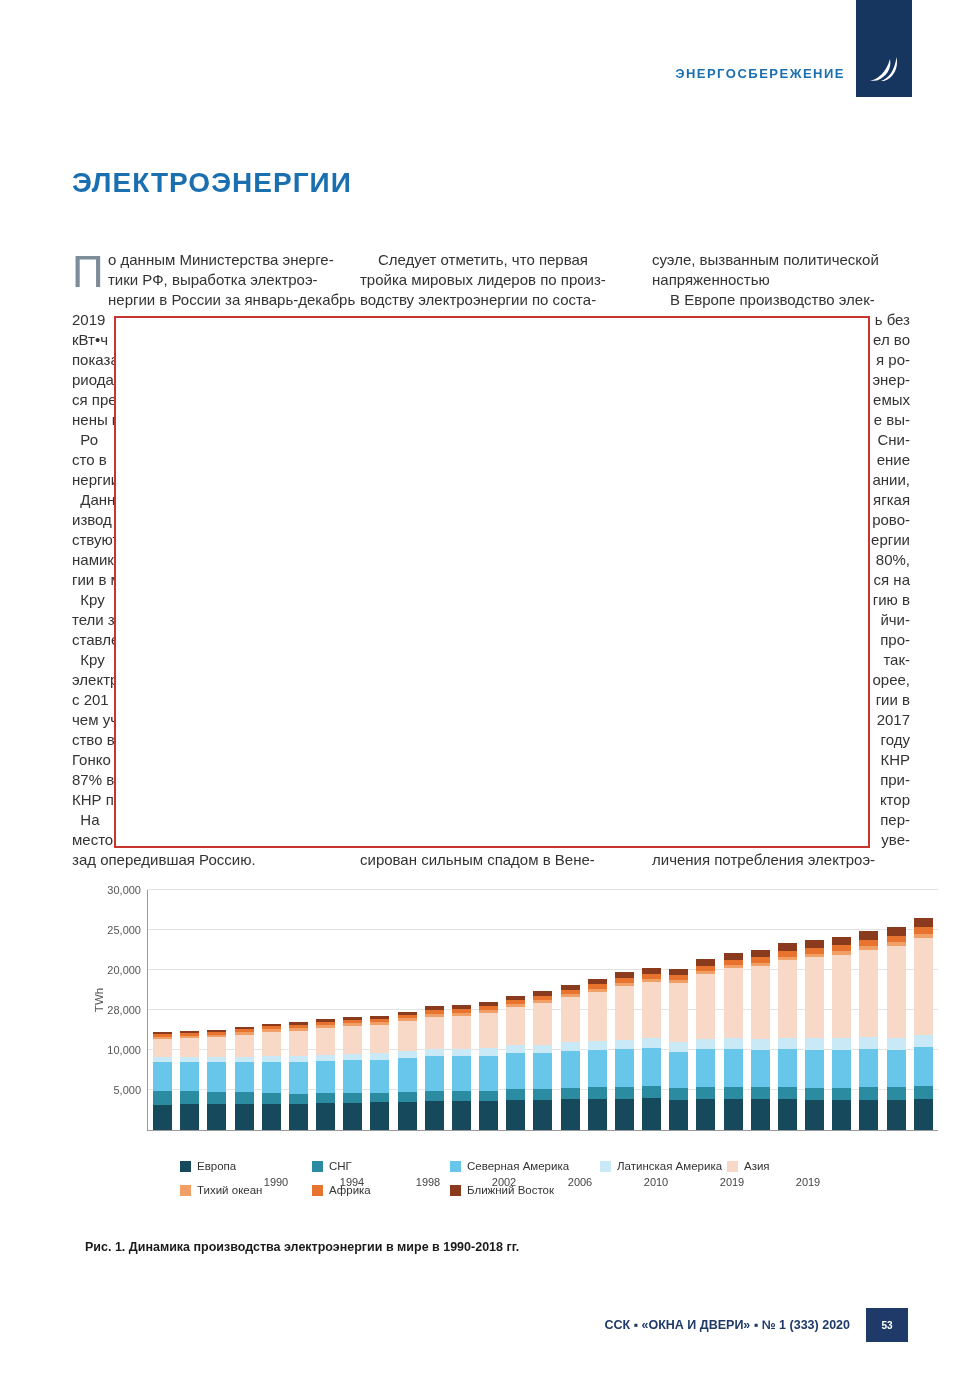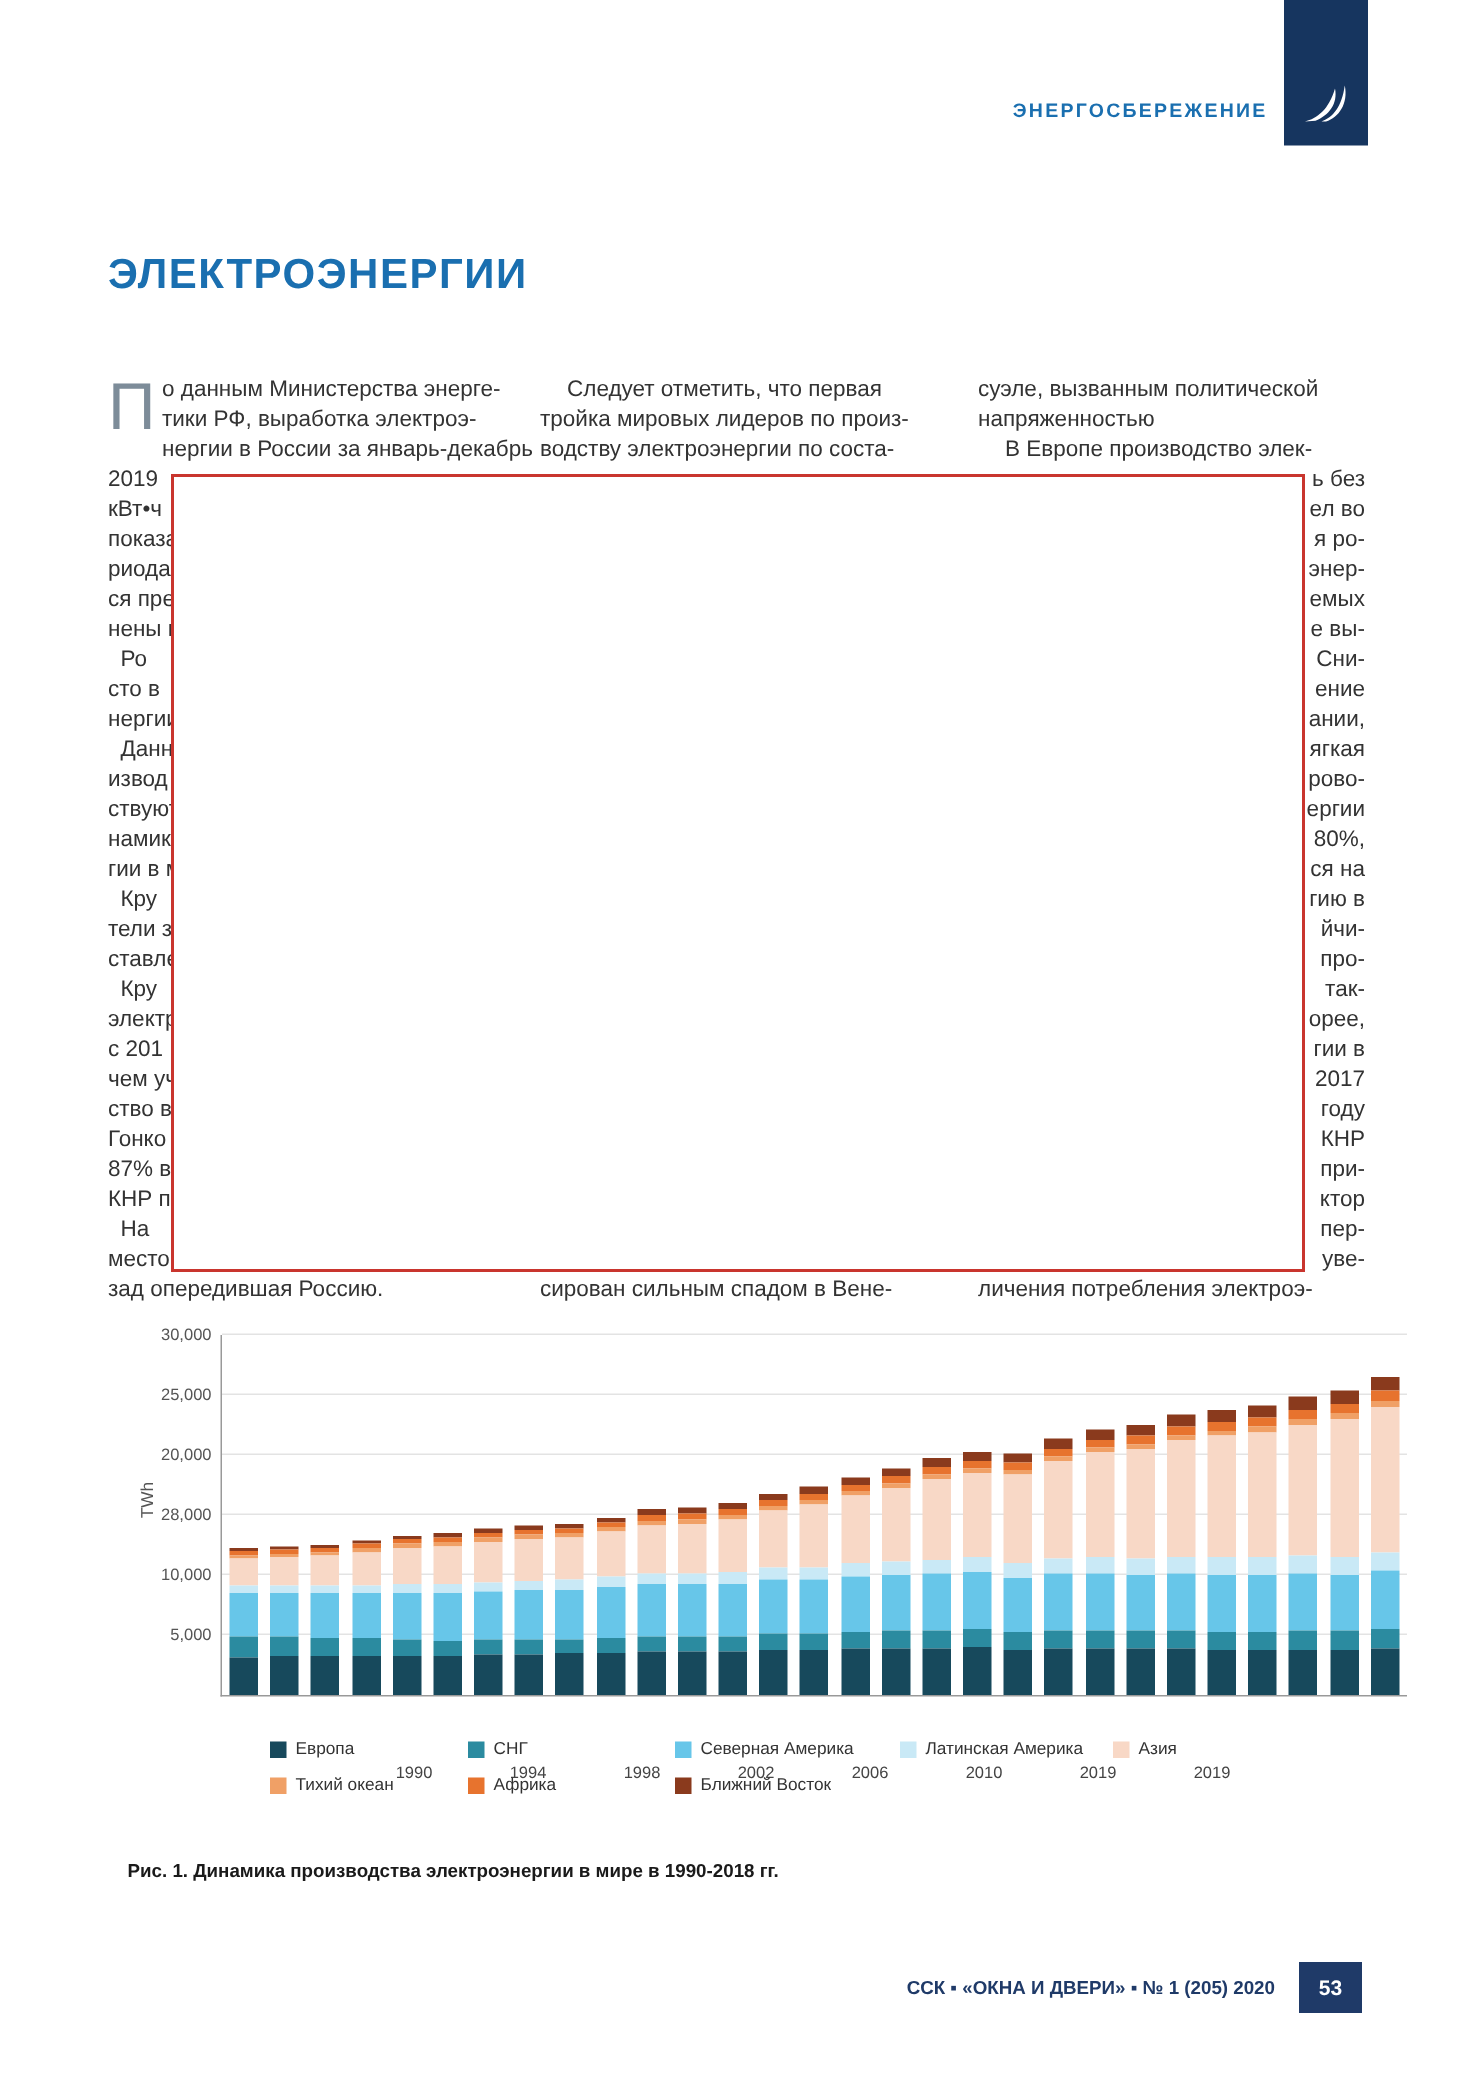--- a/index.html
+++ b/index.html
@@ -49,28 +49,28 @@
            justify-content:center;padding:0 5px;box-sizing:border-box;margin-top:42px;}
   .xslot{position:relative;width:19px;height:14px;}
   .xslot span{position:absolute;left:50%;transform:translateX(-50%);font-size:11px;color:#444;white-space:nowrap;}
   .legend-row{position:absolute;left:95px;display:flex;}
   .legend-row1{top:278px;}
   .legend-row2{top:302px;}
   .legend-item{display:flex;align-items:center;font-size:11.5px;color:#333;}
   .legend-row .legend-item:nth-child(1){width:132px;}
   .legend-row .legend-item:nth-child(2){width:138px;}
   .legend-row .legend-item:nth-child(3){width:150px;}
-  .legend-row .legend-item:nth-child(4){width:142px;}
+  .legend-row .legend-item:nth-child(4){width:127px;}
   .swatch{width:11px;height:11px;margin-right:6px;flex:0 0 11px;}
 
   .caption{position:absolute;left:85px;top:1240px;font-size:12.5px;font-weight:bold;color:#1a1a1a;}
 
   .footer-text{position:absolute;right:130px;top:1318px;font-size:12.5px;font-weight:600;color:#1f3a68;}
   .pagenum{position:absolute;left:866px;top:1308px;width:42px;height:34px;background:#1f3a68;
-           color:#fff;font-size:14px;font-weight:bold;display:flex;align-items:center;justify-content:center;}
+           color:#fff;font-size:10px;font-weight:bold;display:flex;align-items:center;justify-content:center;}
 </style>
 </head>
 <body>
 
 <div class="page">
 
   <div class="logo-box">
     <svg width="40" height="40" viewBox="0 0 40 40">
       <path d="M6 34 C14 32 22 26 26 12 C28 22 22 30 13 33.5 Z" fill="#ffffff"></path>
       <path d="M17 34 C25 31 30.5 24 32.5 10 C35 22 28.5 31.5 20 34 Z" fill="#ffffff"></path>
@@ -546,16 +546,16 @@
         </div>
         <div class="legend-item">
           <span class="swatch" style="background: rgb(138, 58, 29);"></span>
           <span>Ближний Восток</span>
         </div>
       </div>
   </div>
 
   <div class="caption">Рис. 1. Динамика производства электроэнергии в мире в 1990-2018 гг.</div>
 
-  <div class="footer-text">ССК ▪ «ОКНА И ДВЕРИ» ▪ № 1 (205) 2020</div>
+  <div class="footer-text">ССК ▪ «ОКНА И ДВЕРИ» ▪ № 1 (333) 2020</div>
   <div class="pagenum">53</div>
 
 </div>
 
 </body></html>

